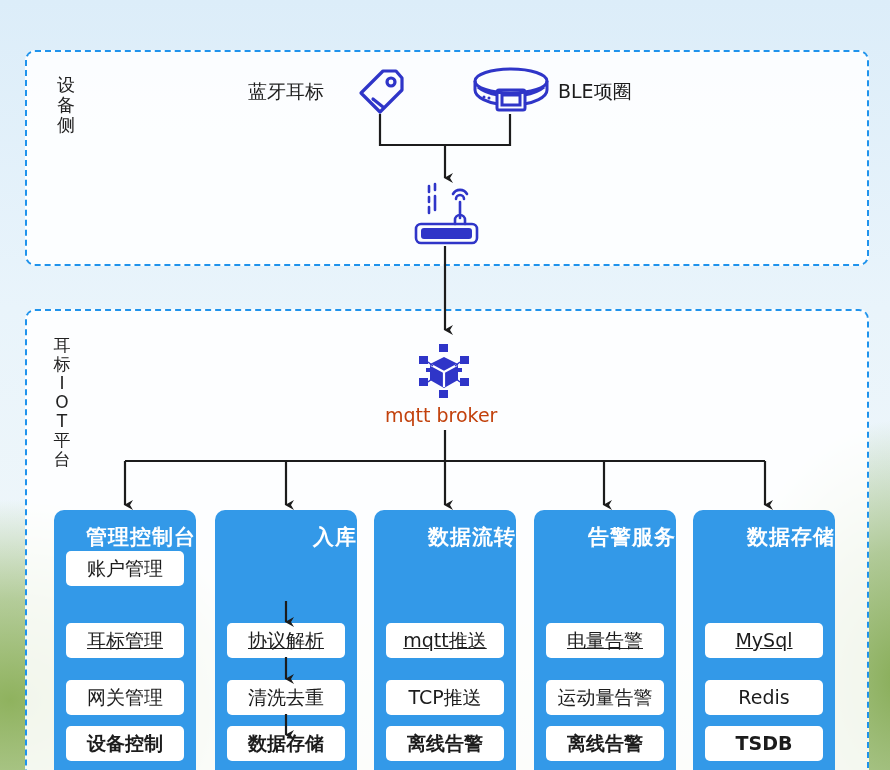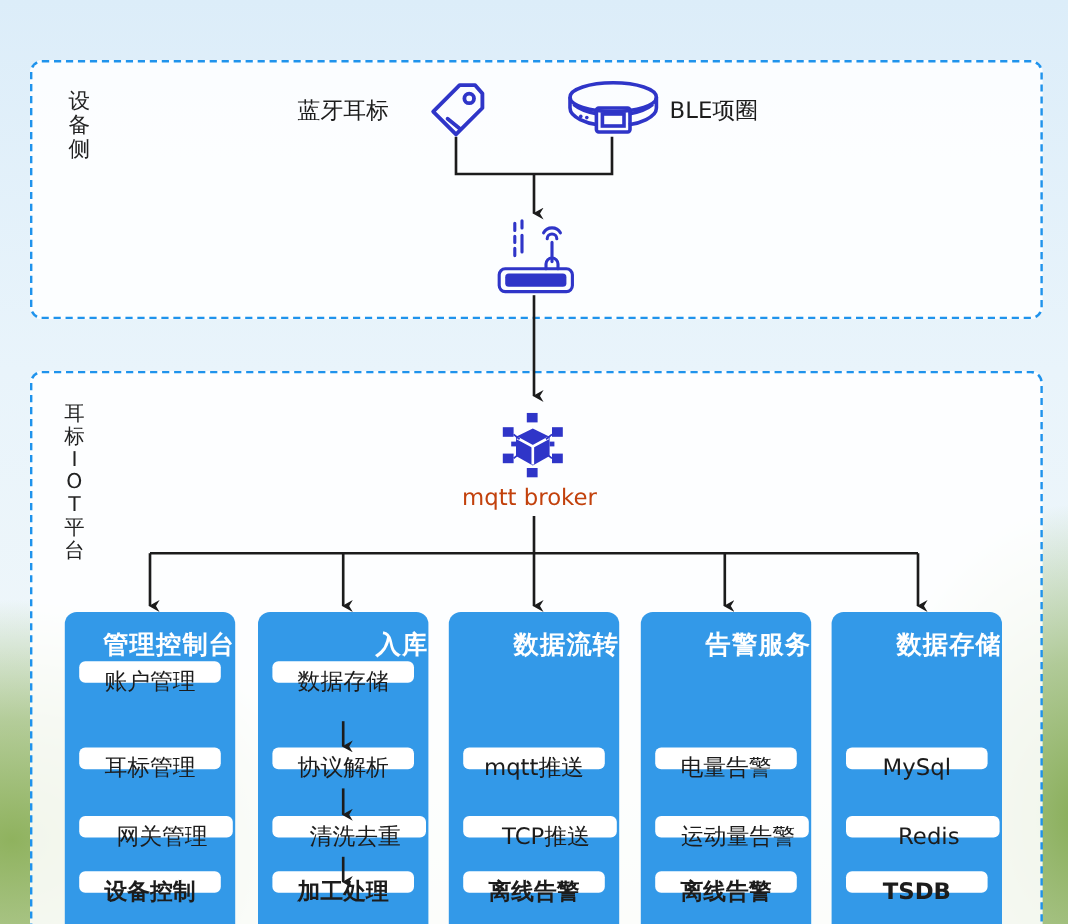--- a/index.html
+++ b/index.html
@@ -32,26 +32,26 @@
   #broker-label { position:absolute; left:385px; top:404px; font-size:19px; color:#c2410c; }
   .col {
     position:absolute; top:510px; width:142px; height:290px;
     background:#3399e8; border-radius:10px;
   }
   .col-title {
     color:#fff; font-size:21px; font-weight:bold; text-align:right;
     margin-top:13px; letter-spacing:1px;margin-left:16px;
   }
   .item {
-    position:absolute; left:12px; width:118px; height:18px; background:#fff;
+    position:absolute; left:12px; width:118px; height:35px; background:#fff;
     border-radius:5px; text-align:center; line-height:34px; font-size:19px; color:#1c1c1c;
   }
   .item:nth-of-type(1){ top:57px; }
-  .item:nth-of-type(2){ top:113px; }
-  .item:nth-of-type(3){ top:170px;padding-left:10px; }
+  .item:nth-of-type(2){ top:113px;text-decoration:underline; }
+  .item:nth-of-type(3){ top:170px; }
   .item:nth-of-type(4){ top:216px;font-weight:bold; }
 </style>
 </head>
 <body>
 
 <div id="device-panel" class="panel"></div>
 <div id="device-label" class="vlabel">
   <span>设</span>
   <span>备</span>
   <span>侧</span>
@@ -157,21 +157,20 @@
   <div class="item">耳标管理</div>
   <div class="item">网关管理</div>
   <div class="item">设备控制</div>
   <div class="item">账户管理</div>
 </div>
 
 <div class="col" style="left:215px">
   <div class="col-title">入库</div>
   <div class="item">协议解析</div>
   <div class="item">清洗去重</div>
-  <div class="item">加工处理</div>
   <div class="item">数据存储</div>
 </div>
 
 <div class="col" style="left:374px">
   <div class="col-title">数据流转</div>
   <div class="item">mqtt推送</div>
   <div class="item">TCP推送</div>
   <div class="item">离线告警</div>
 </div>
 

